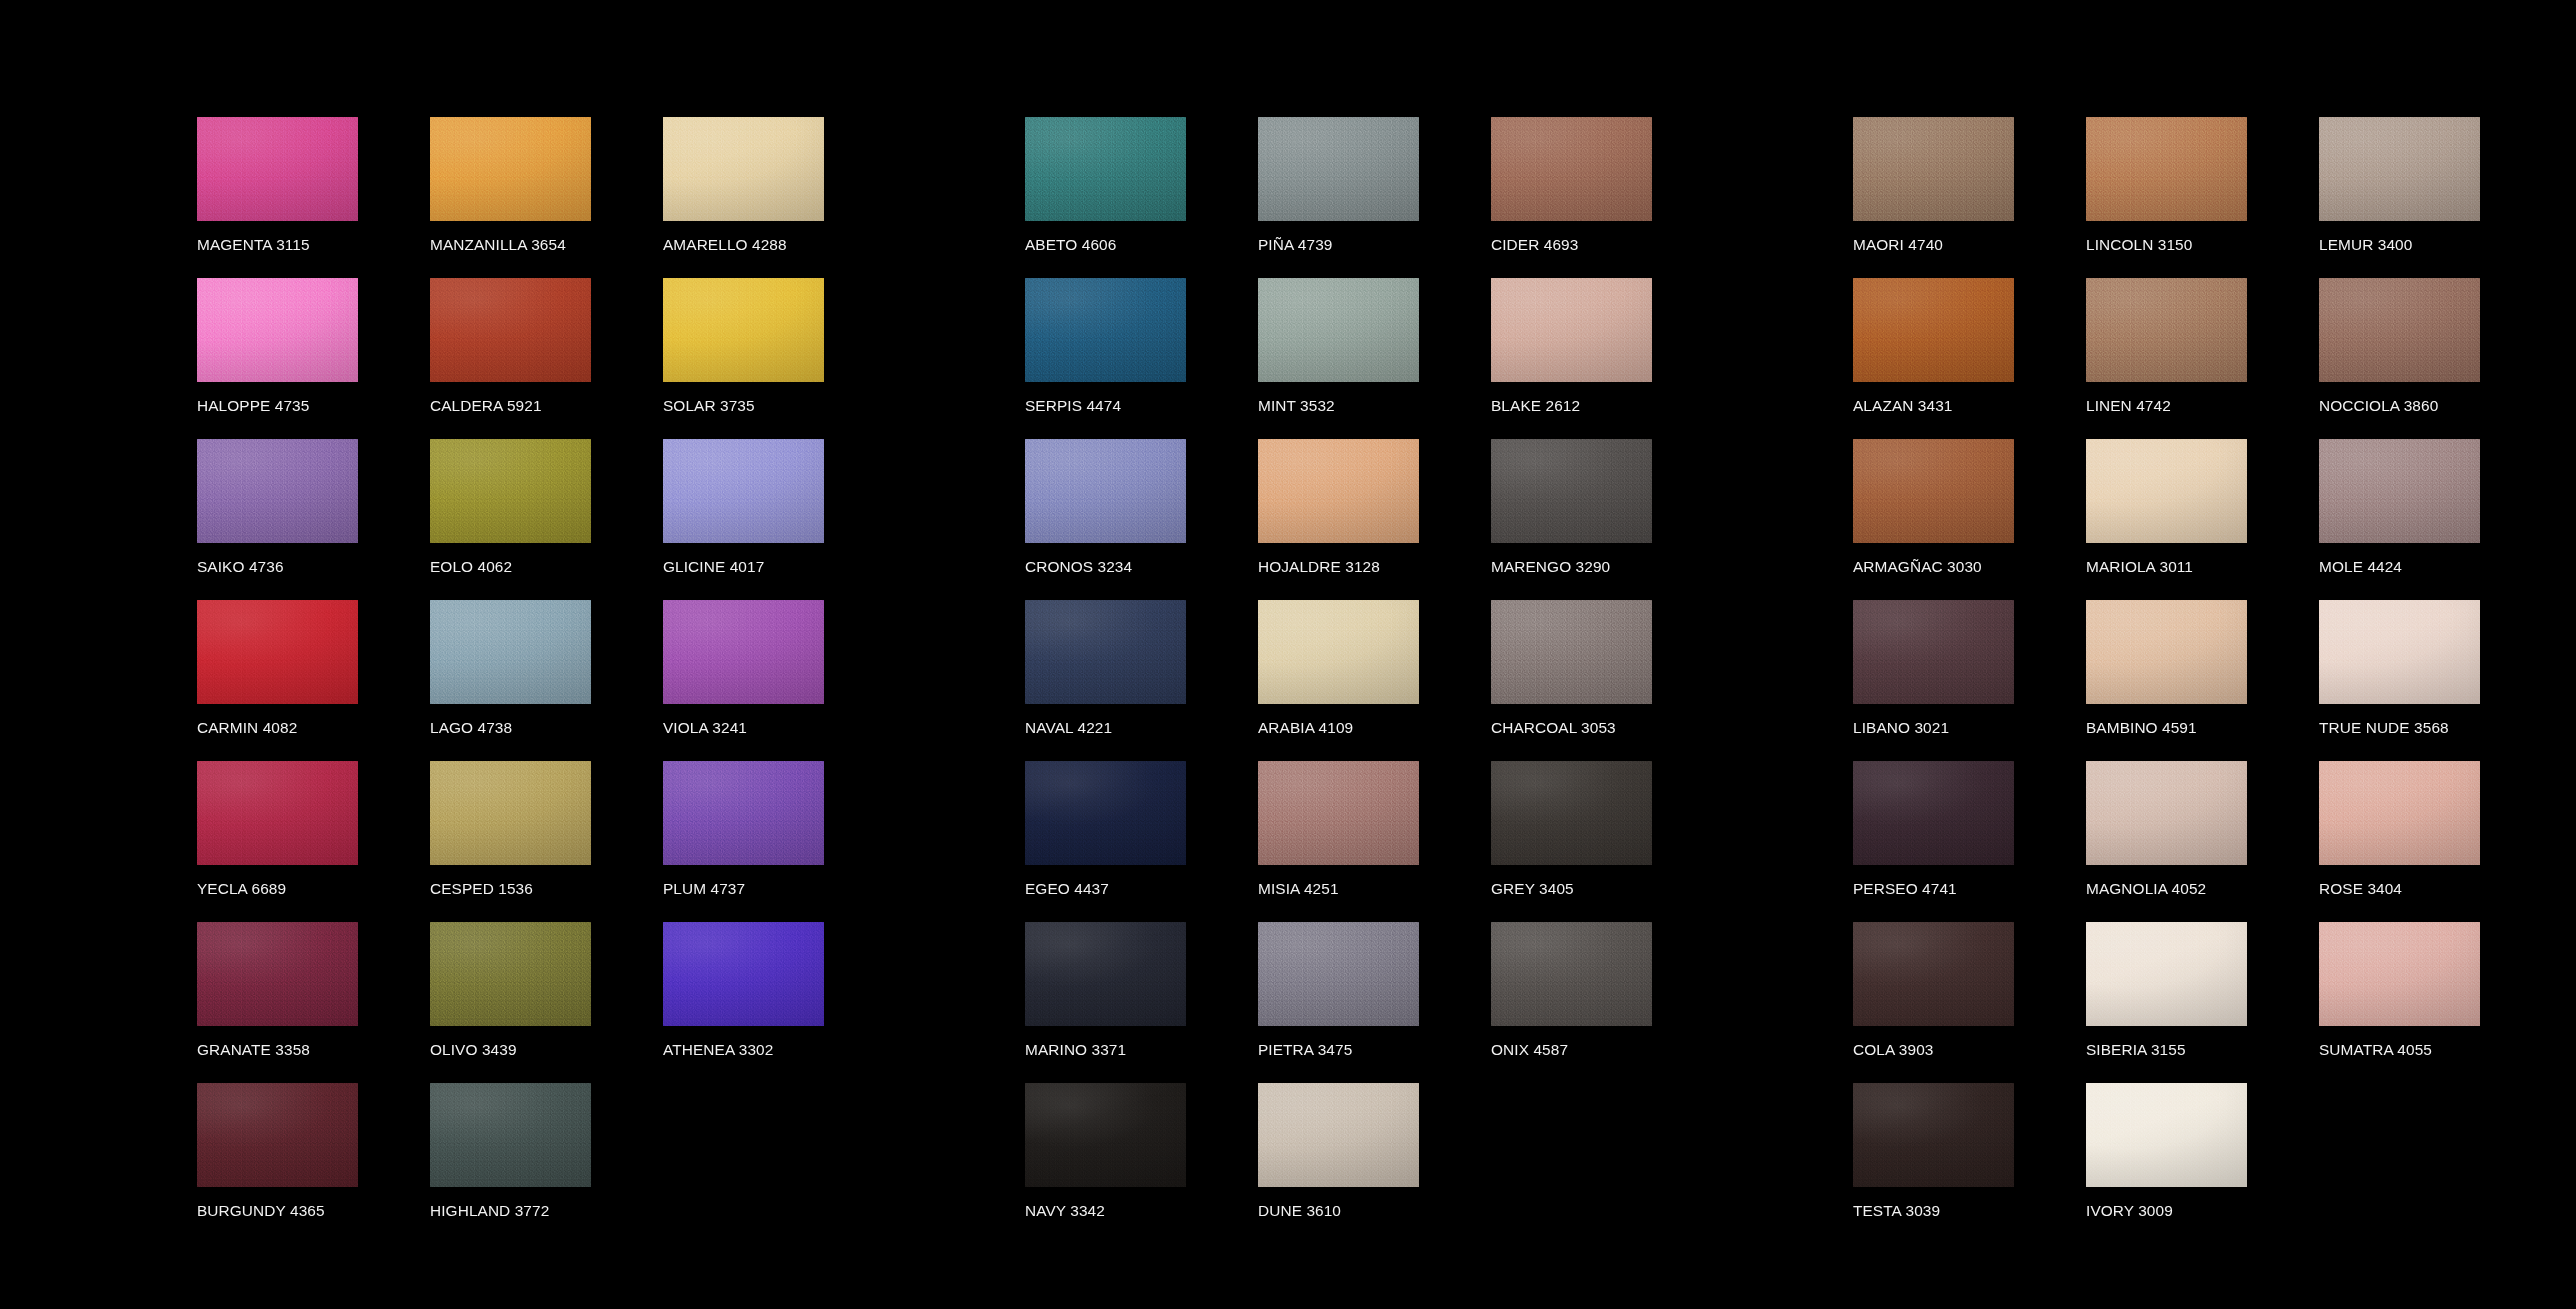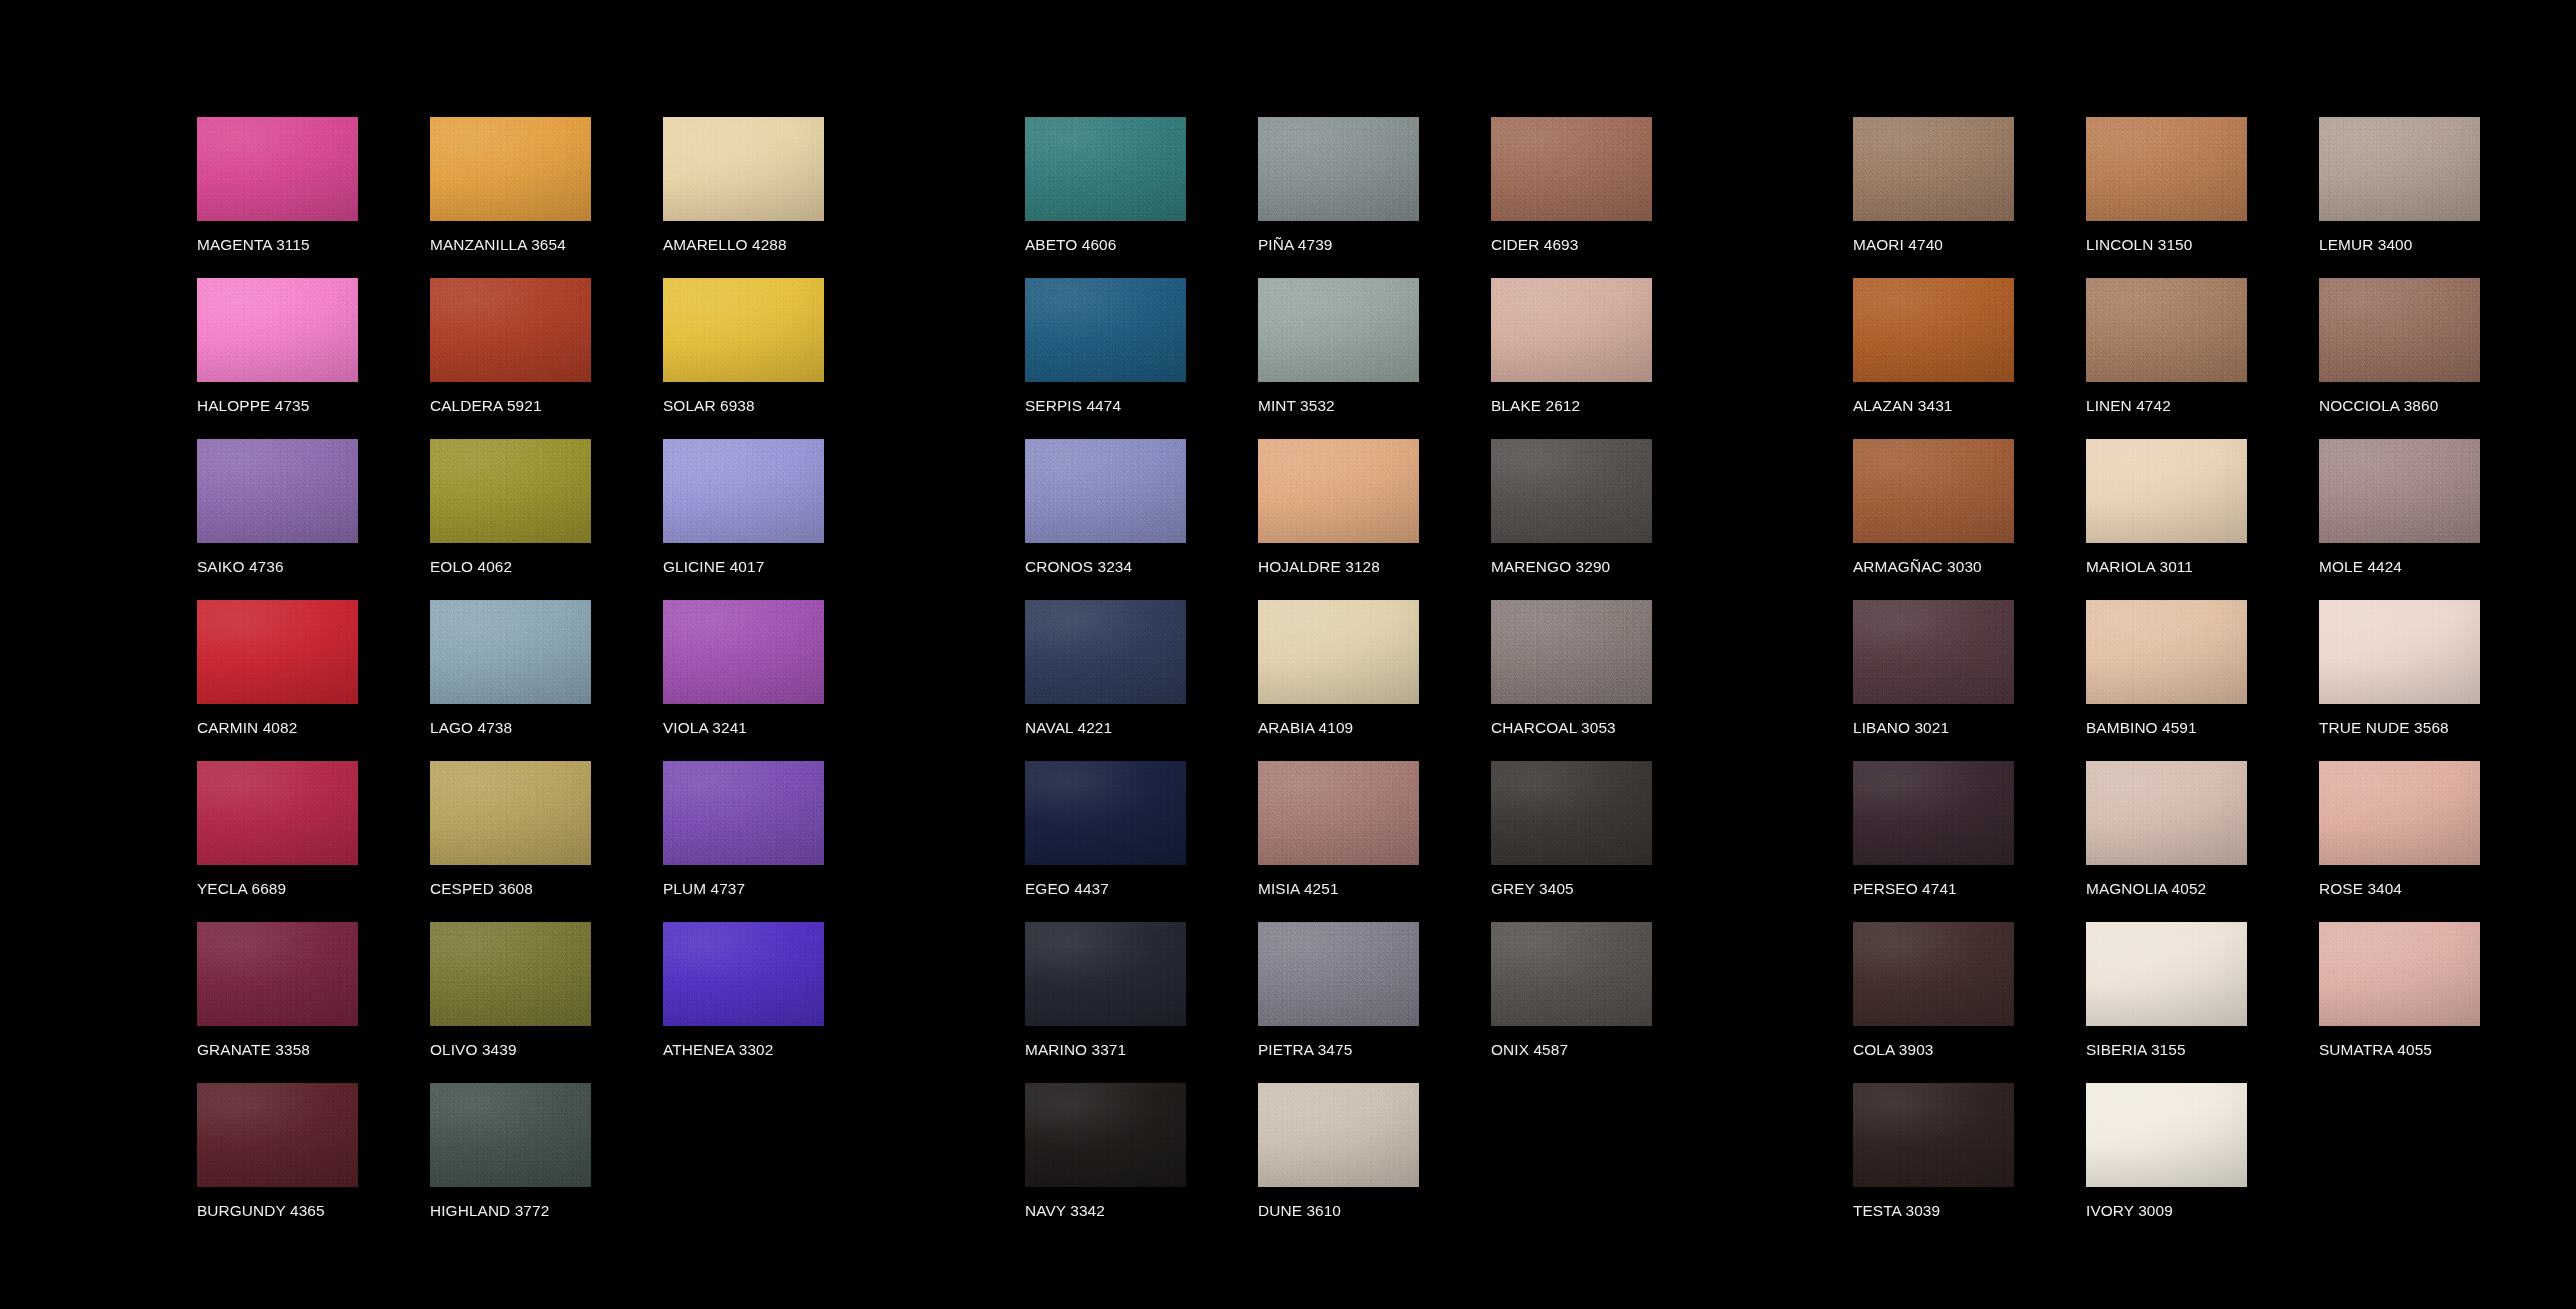--- a/index.html
+++ b/index.html
@@ -127,21 +127,21 @@
             <div class="grain"></div>
             <div class="sheen"></div>
           </div>
           <div class="label">CALDERA 5921</div>
         </div>
         <div class="cell">
           <div class="swatch" style="background-color: rgb(230, 194, 60);">
             <div class="grain"></div>
             <div class="sheen"></div>
           </div>
-          <div class="label">SOLAR 6938</div>
+          <div class="label">SOLAR 3735</div>
         </div>
         <div class="cell">
           <div class="swatch" style="background-color: rgb(143, 111, 176);">
             <div class="grain"></div>
             <div class="sheen"></div>
           </div>
           <div class="label">SAIKO 4736</div>
         </div>
         <div class="cell">
           <div class="swatch" style="background-color: rgb(157, 150, 48);">
@@ -183,21 +183,21 @@
             <div class="grain"></div>
             <div class="sheen"></div>
           </div>
           <div class="label">YECLA 6689</div>
         </div>
         <div class="cell">
           <div class="swatch" style="background-color: rgb(185, 166, 97);">
             <div class="grain"></div>
             <div class="sheen"></div>
           </div>
-          <div class="label">CESPED 3608</div>
+          <div class="label">CESPED 1536</div>
         </div>
         <div class="cell">
           <div class="swatch" style="background-color: rgb(126, 79, 181);">
             <div class="grain"></div>
             <div class="sheen"></div>
           </div>
           <div class="label">PLUM 4737</div>
         </div>
         <div class="cell">
           <div class="swatch" style="background-color: rgb(124, 37, 64);">

